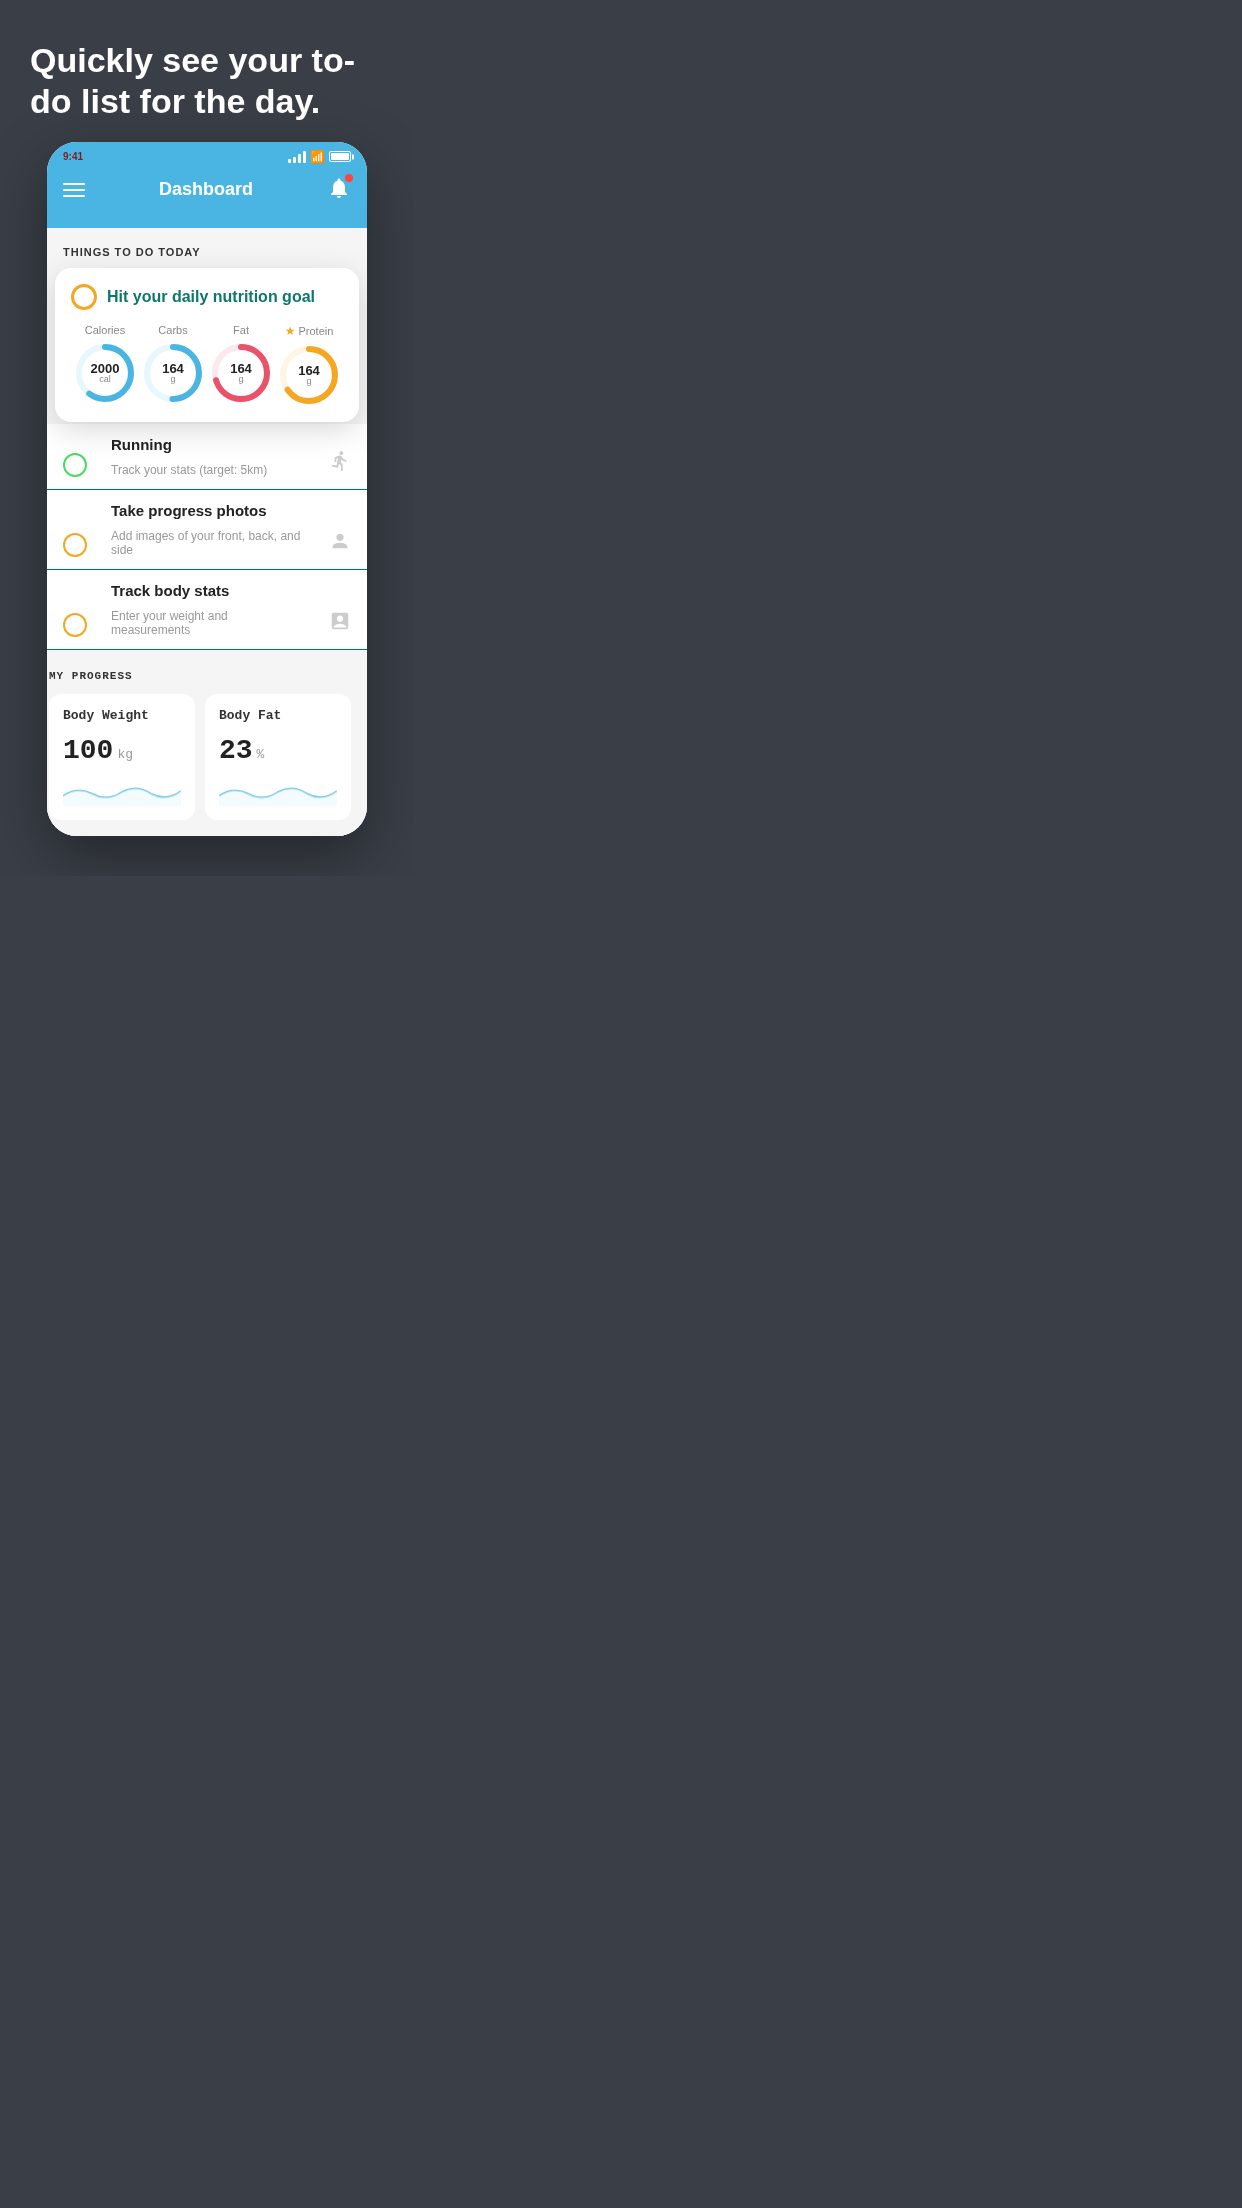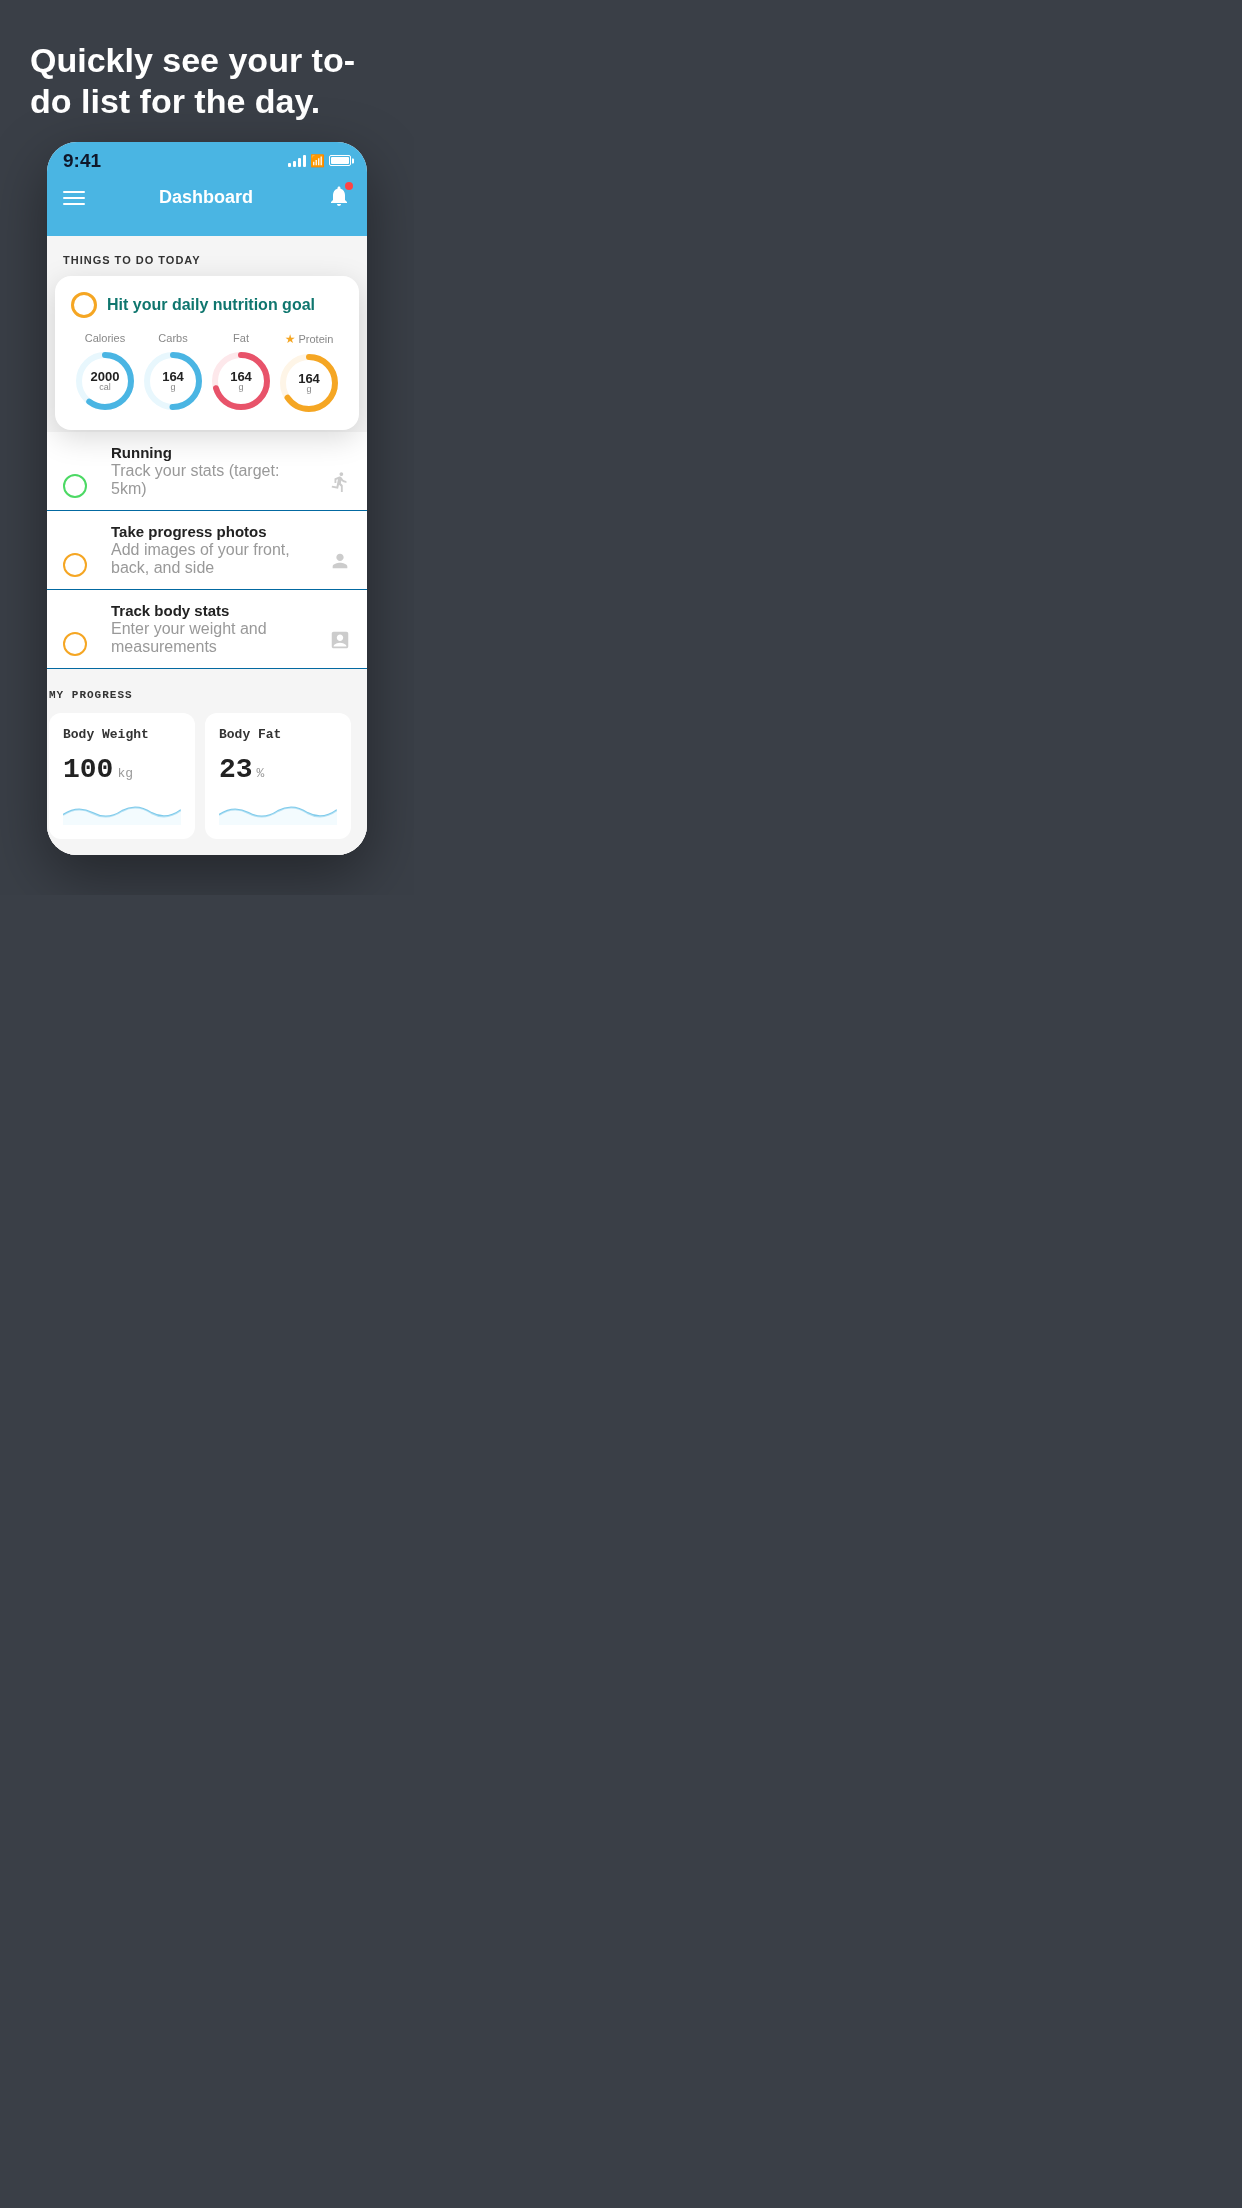--- a/index.html
+++ b/index.html
@@ -47,22 +47,22 @@
     
     .status-bar {
       background: #4ab5e3;
       padding: 8px 16px 4px 16px;
       display: flex;
       justify-content: space-between;
       align-items: center;
     }
 
     .status-time {
-      color: #0f172a;
-      font-size: 19px;
+      color: #7f1d1d;
+      font-size: 10px;
       font-weight: 600;
     }
 
     .status-icons {
       display: flex;
       align-items: center;
       gap: 4px;
     }
 
     .signal-bars {
@@ -295,23 +295,23 @@
       flex: 1;
     }
 
     .todo-main {
       font-size: 15px;
       font-weight: 600;
       color: #222;
     }
 
     .todo-sub {
-      font-size: 16px;
+      font-size: 12px;
       color: #999;
-      margin-top: 1px;
+      margin-top: 10px;
     }
 
     .todo-icon {
       color: #ccc;
       font-size: 18px;
     }
 
     
     .progress-section {
       background: #f5f5f5;

